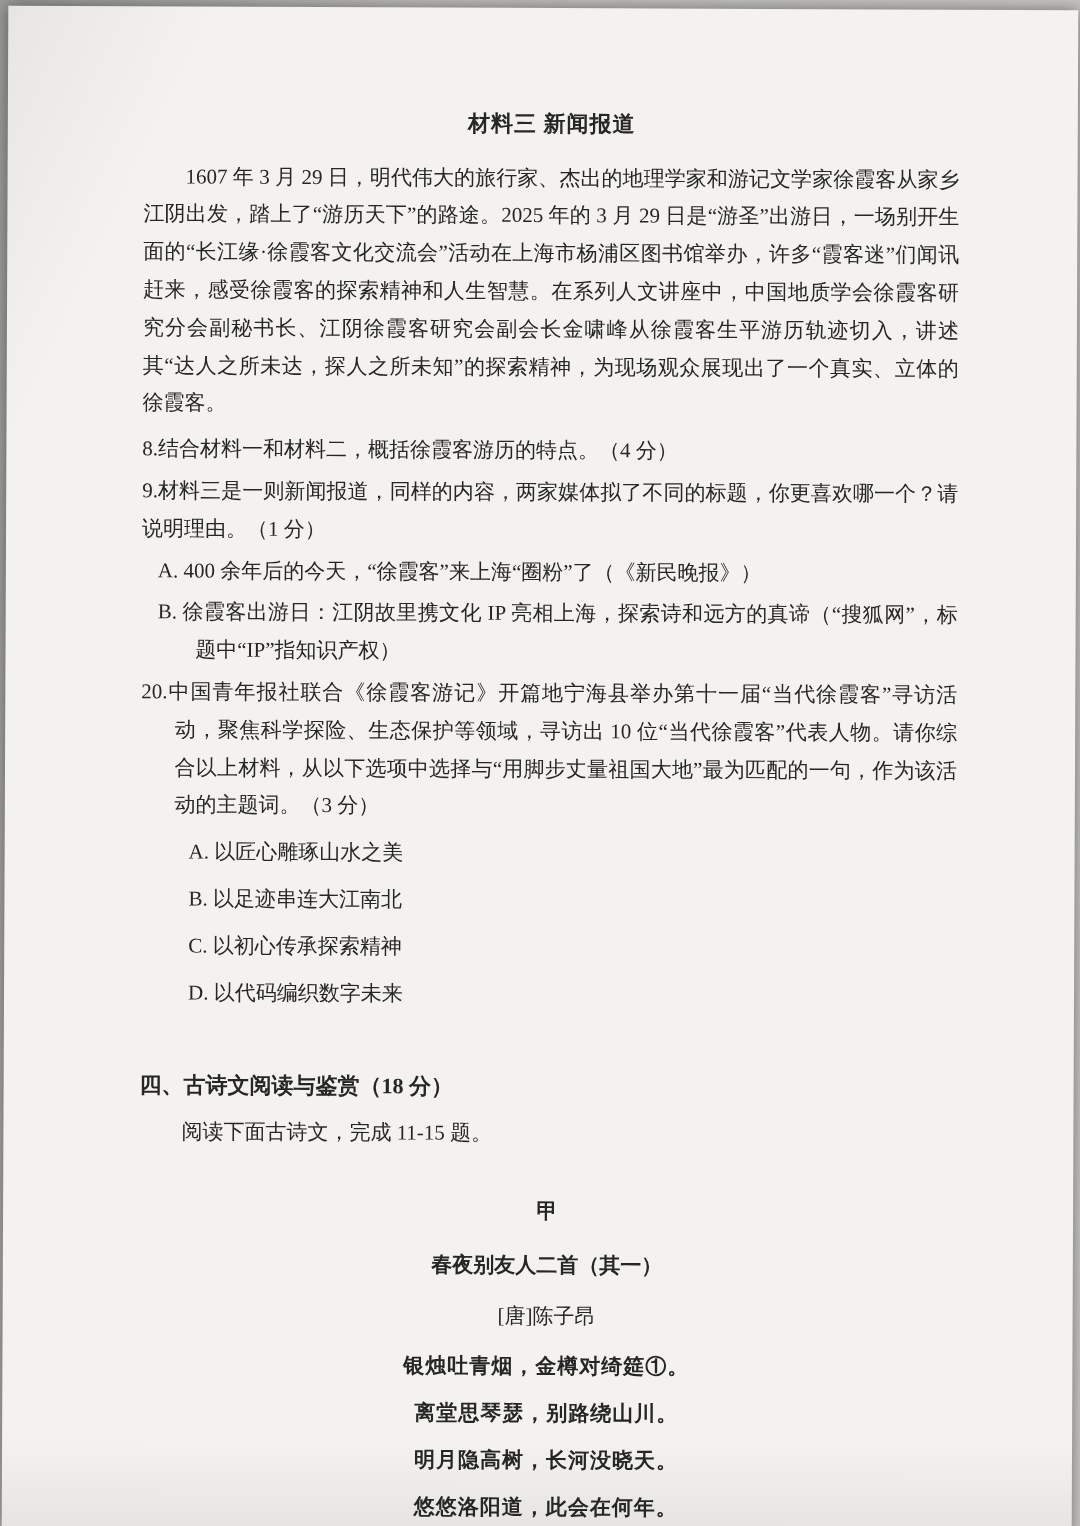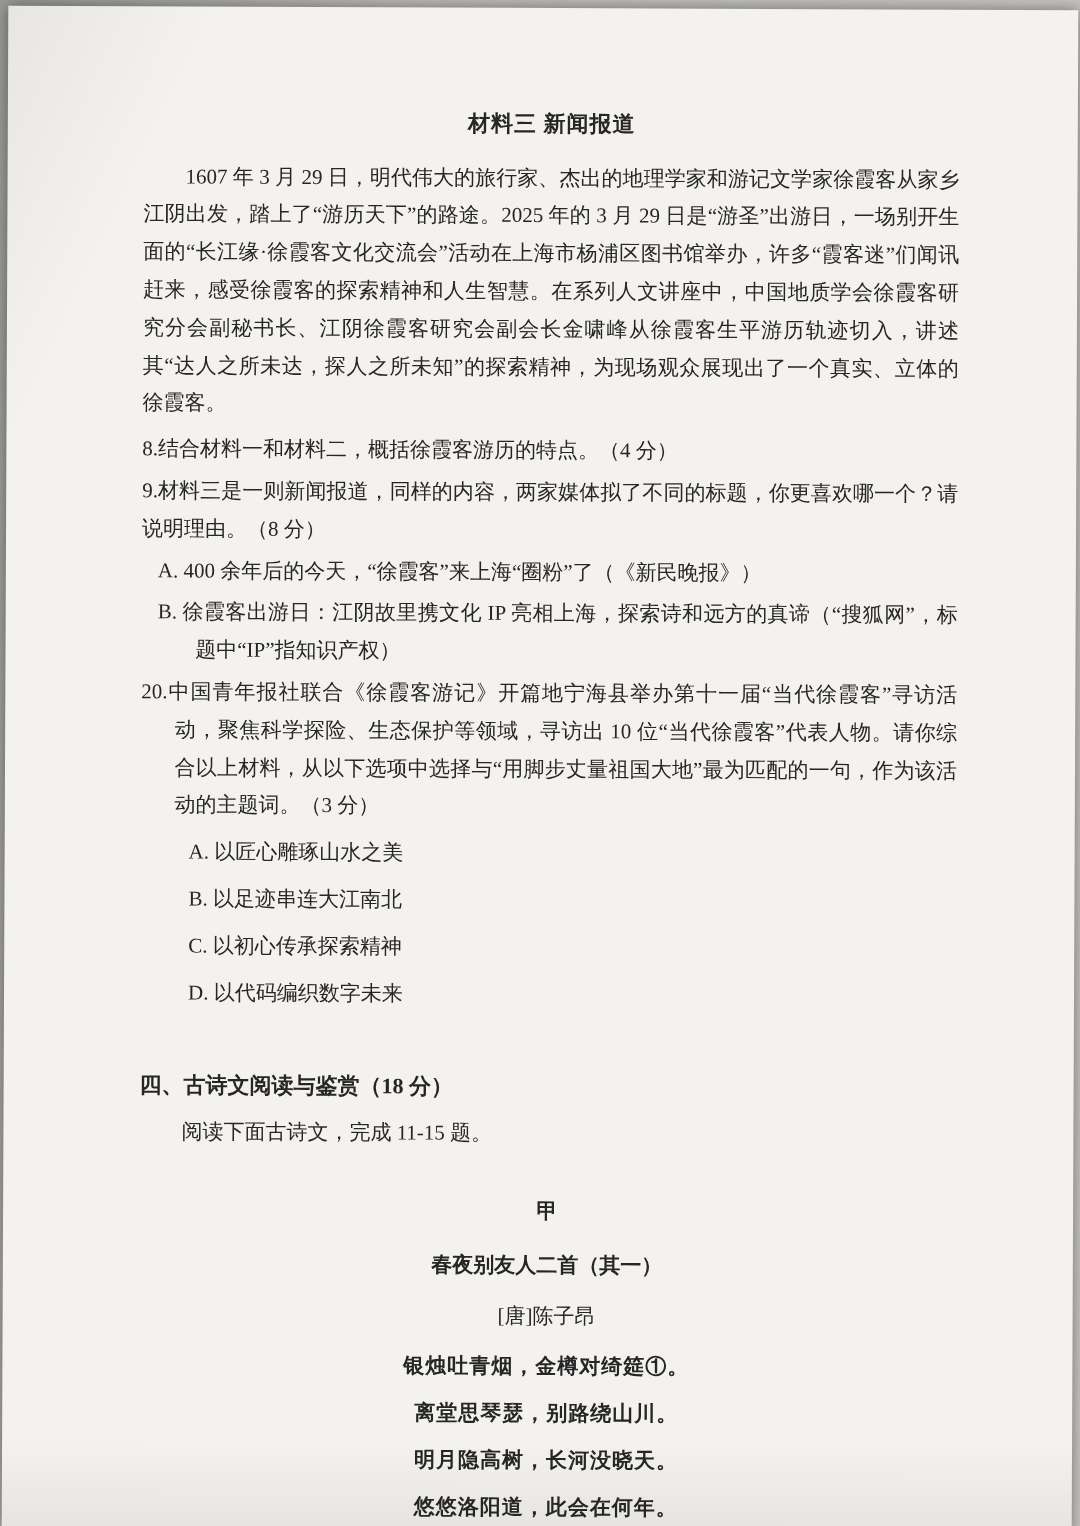--- a/index.html
+++ b/index.html
@@ -98,21 +98,21 @@
 
 <div class="scan">
   <div class="paper">
 
     <div class="material-heading">材料三 新闻报道</div>
 
     <p class="material-paragraph">1607 年 3 月 29 日，明代伟大的旅行家、杰出的地理学家和游记文学家徐霞客从家乡江阴出发，踏上了“游历天下”的路途。2025 年的 3 月 29 日是“游圣”出游日，一场别开生面的“长江缘·徐霞客文化交流会”活动在上海市杨浦区图书馆举办，许多“霞客迷”们闻讯赶来，感受徐霞客的探索精神和人生智慧。在系列人文讲座中，中国地质学会徐霞客研究分会副秘书长、江阴徐霞客研究会副会长金啸峰从徐霞客生平游历轨迹切入，讲述其“达人之所未达，探人之所未知”的探索精神，为现场观众展现出了一个真实、立体的徐霞客。</p>
 
     <p class="question"><span>8.</span><span>结合材料一和材料二，概括徐霞客游历的特点。（4 分）</span></p>
 
-    <p class="question"><span>9.</span><span>材料三是一则新闻报道，同样的内容，两家媒体拟了不同的标题，你更喜欢哪一个？请说明理由。（8 分）</span></p>
+    <p class="question"><span>9.</span><span>材料三是一则新闻报道，同样的内容，两家媒体拟了不同的标题，你更喜欢哪一个？请说明理由。（1 分）</span></p>
 
     <p class="option-hang">A. 400 余年后的今天，“徐霞客”来上海“圈粉”了（《新民晚报》）</p>
     <p class="option-hang">B. 徐霞客出游日：江阴故里携文化 IP 亮相上海，探索诗和远方的真谛（“搜狐网”，标题中“IP”指知识产权）</p>
 
     <p class="question hang"><span>20.</span><span>中国青年报社联合《徐霞客游记》开篇地宁海县举办第十一届“当代徐霞客”寻访活动，聚焦科学探险、生态保护等领域，寻访出 10 位“当代徐霞客”代表人物。请你综合以上材料，从以下选项中选择与“用脚步丈量祖国大地”最为匹配的一句，作为该活动的主题词。（3 分）</span></p>
 
     <p class="option-simple">A. 以匠心雕琢山水之美</p>
     <p class="option-simple">B. 以足迹串连大江南北</p>
     <p class="option-simple">C. 以初心传承探索精神</p>
     <p class="option-simple">D. 以代码编织数字未来</p>

